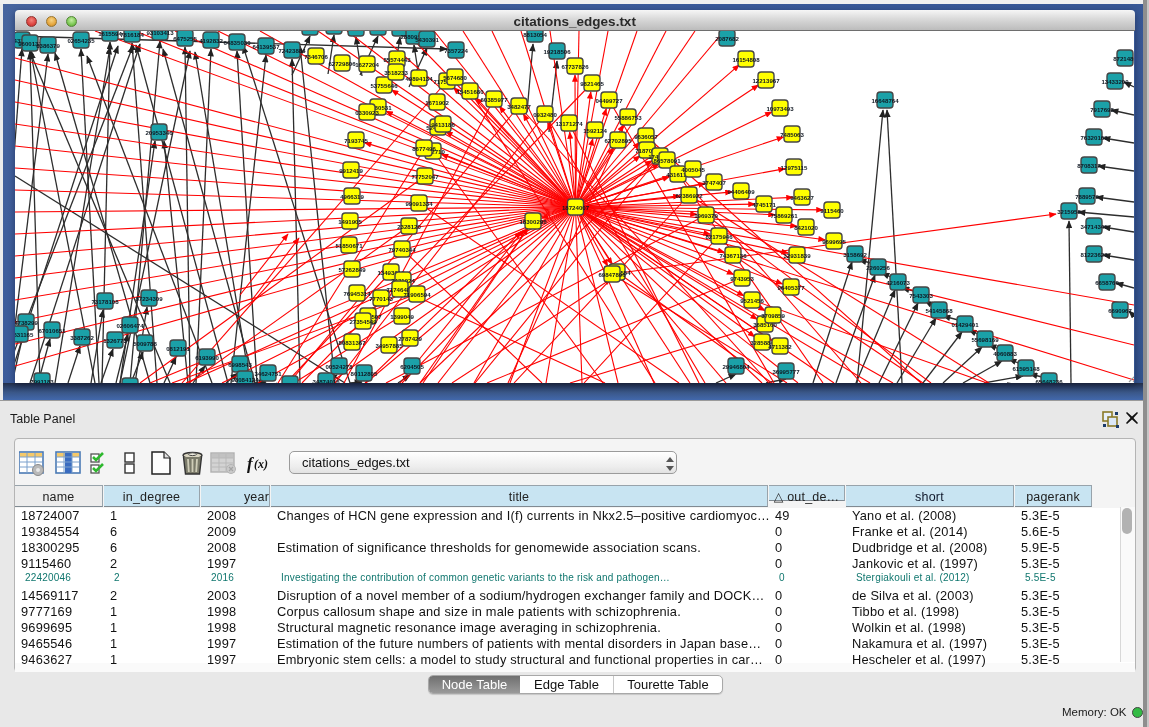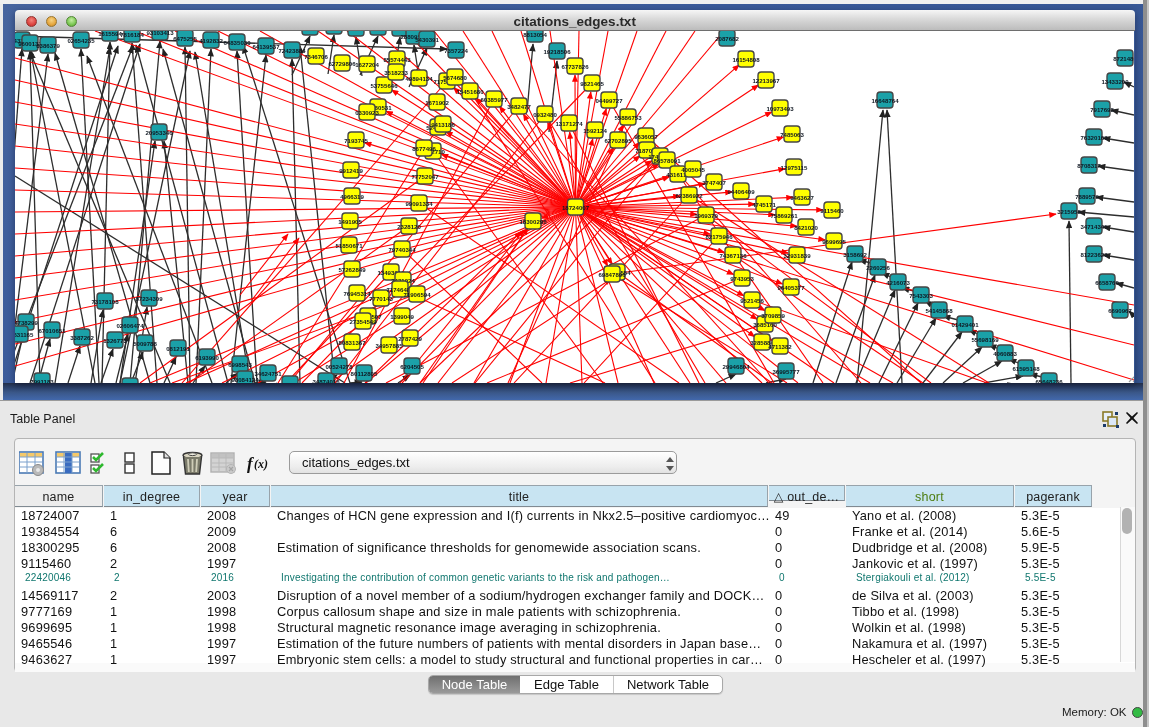--- a/index.html
+++ b/index.html
@@ -974,33 +974,33 @@
   </div>
 
   <div class="abs" style="left:15px;top:107px;width:1120px;height:155px;background:#fff"></div>
   <div class="abs" style="left:15px;top:262px;width:1120px;height:9px;background:#fafafa"></div>
   <div style="position:absolute;left:0;top:-400px">
   </div>
 
   <div class="abs" style="left:428px;top:274px;width:295px;height:19px;border:1px solid #a8a8a8;border-radius:5px;background:#fff;box-shadow:0 1px 1px rgba(0,0,0,.15)">
     <div class="abs" style="left:0;top:0;width:91px;height:17px;border-radius:4px 0 0 4px;background:linear-gradient(#6f6f6f,#9a9a9a);color:#fff;text-align:center;line-height:17px;font-size:13px">Node Table</div>
     <div class="abs" style="left:91px;top:0;width:94px;height:17px;text-align:center;line-height:17px;font-size:13px;color:#111;border-right:1px solid #c8c8c8">Edge Table</div>
-    <div class="abs" style="left:185px;top:0;width:108px;height:17px;text-align:center;line-height:17px;font-size:13px;color:#111">Network Table</div>
+    <div class="abs" style="left:185px;top:0;width:108px;height:17px;text-align:center;line-height:17px;font-size:13px;color:#111">Tourette Table</div>
   </div>
   <div class="abs" style="left:1062px;top:305px;font-size:11.5px;color:#1a1a1a">Memory: OK</div>
   <div class="abs" style="left:1132px;top:306px;width:11px;height:11px;border-radius:50%;background:#33bb44;border:1px solid #444"></div>
 </div>
 
 <div class="abs" style="left:0;top:0;width:1149px;height:727px;pointer-events:none">
 <div style="position:absolute;left:15px;top:485px;width:88px;height:22px;background:#ececec;border-right:1px solid #98a3ab;border-top:1px solid #98a3ab;border-bottom:1px solid #808a92;text-align:center;line-height:22px;font-size:12.5px;letter-spacing:0.2px;color:#222">name</div>
 <div style="position:absolute;left:104px;top:485px;width:96px;height:22px;background:#c8e4f2;border-right:1px solid #98a3ab;border-top:1px solid #98a3ab;border-bottom:1px solid #808a92;text-align:center;line-height:22px;font-size:12.5px;letter-spacing:0.2px;color:#222">in_degree</div>
-<div style="position:absolute;left:201px;top:485px;width:69px;height:22px;background:#c8e4f2;border-right:1px solid #98a3ab;border-top:1px solid #98a3ab;border-bottom:1px solid #808a92;text-align:center;line-height:22px;font-size:12.5px;letter-spacing:0.2px;color:#222">year</div>
+<div style="position:absolute;left:201px;top:485px;width:69px;height:22px;background:#c8e4f2;border-right:1px solid #98a3ab;border-top:1px solid #98a3ab;border-bottom:1px solid #808a92;text-align:right;line-height:22px;font-size:12.5px;letter-spacing:0.2px;color:#222">year</div>
 <div style="position:absolute;left:271px;top:485px;width:497px;height:22px;background:#c8e4f2;border-right:1px solid #98a3ab;border-top:1px solid #98a3ab;border-bottom:1px solid #808a92;text-align:center;line-height:22px;font-size:12.5px;letter-spacing:0.2px;color:#222">title</div>
 <div style="position:absolute;left:769px;top:485px;width:76px;height:16px;background:#c8e4f2;border-right:1px solid #98a3ab;border-top:1px solid #98a3ab;border-bottom:1px solid #808a92;text-align:center;line-height:22px;font-size:12.5px;letter-spacing:0.2px;color:#222">△ out_de…</div>
-<div style="position:absolute;left:846px;top:485px;width:168px;height:22px;background:#c8e4f2;border-right:1px solid #98a3ab;border-top:1px solid #98a3ab;border-bottom:1px solid #808a92;text-align:center;line-height:22px;font-size:12.5px;letter-spacing:0.2px;color:#4d7c0f">short</div>
+<div style="position:absolute;left:846px;top:485px;width:168px;height:22px;background:#c8e4f2;border-right:1px solid #98a3ab;border-top:1px solid #98a3ab;border-bottom:1px solid #808a92;text-align:center;line-height:22px;font-size:12.5px;letter-spacing:0.2px;color:#0f172a">short</div>
 <div style="position:absolute;left:1015px;top:485px;width:77px;height:22px;background:#c8e4f2;border-right:1px solid #98a3ab;border-top:1px solid #98a3ab;border-bottom:1px solid #808a92;text-align:center;line-height:22px;font-size:12.5px;letter-spacing:0.2px;color:#222">pagerank</div>
 <div style="position:absolute;left:0;top:507px;width:1105px;height:16px;font-size:12.8px;letter-spacing:0.2px;color:#111">
       <div style="position:absolute;left:21px;width:84px;top:1px;overflow:hidden;white-space:nowrap">18724007</div>
       <div style="position:absolute;left:110px;width:92px;top:1px;overflow:hidden;white-space:nowrap">1</div>
       <div style="position:absolute;left:207px;width:65px;top:1px;overflow:hidden;white-space:nowrap">2008</div>
       <div style="position:absolute;left:277px;width:493px;top:1px;overflow:hidden;white-space:nowrap">Changes of HCN gene expression and I(f) currents in Nkx2.5–positive cardiomyoc…</div>
       <div style="position:absolute;left:775px;width:72px;top:1px;overflow:hidden;white-space:nowrap">49</div>
       <div style="position:absolute;left:852px;width:164px;top:1px;overflow:hidden;white-space:nowrap">Yano et al. (2008)</div>
       <div style="position:absolute;left:1021px;width:73px;top:1px;overflow:hidden;white-space:nowrap">5.3E-5</div>
     </div>

